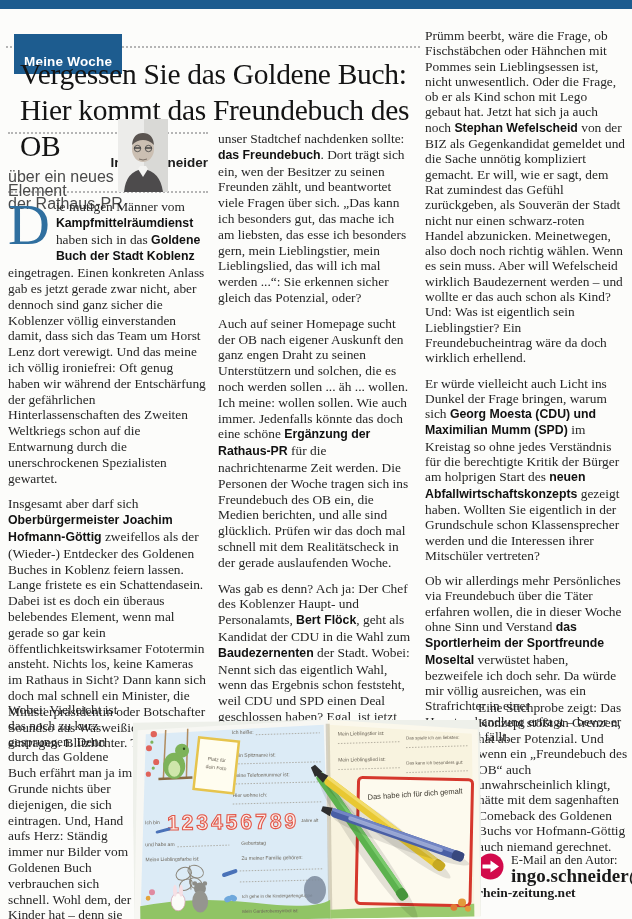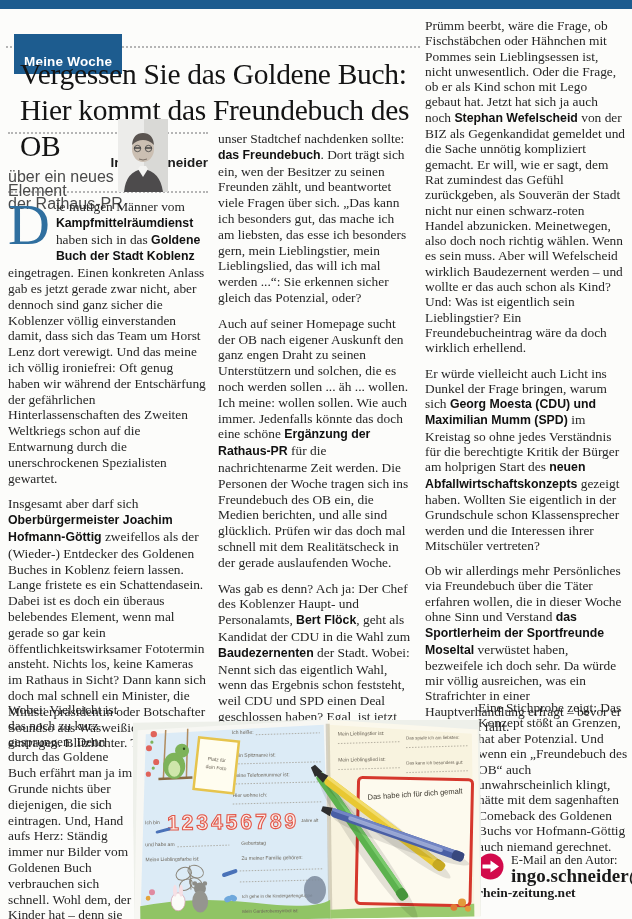--- a/index.html
+++ b/index.html
@@ -23,21 +23,21 @@
   .portrait{position:absolute;left:118px;top:119px;width:50px;height:73px;}
   
   .col{position:absolute;font-size:13.4px;line-height:15.8px;text-align:left;}
   .col p{margin:0 0 10px 0;}
   .kw{font-family:"Liberation Sans",sans-serif;font-weight:700;font-size:12.3px;color:#111;}
   .dropcap{float:left;color:#2f6f9f;font-size:58px;line-height:48px;padding:2px 6px 0 0;
            font-family:"Liberation Serif",serif;}
   #col1a{left:8px;top:199px;width:198px;}
   #col1b{left:8px;top:702px;width:129px;}
   #col2 {left:218px;top:131px;width:193px;}
-  #col3a{left:425px;top:18px;width:201px;line-height:15.3px;}
+  #col3a{left:425px;top:28px;width:201px;line-height:15.3px;}
   #col3b{left:478px;top:700px;width:150px;line-height:15.4px;}
   
   .email{position:absolute;left:477px;top:853px;width:152px;
          font-family:Liberation Serif, serif;color:#1b1b1b;cursor:pointer;}
   .email .row{display:flex;align-items:flex-start;}
   .email .txt{margin-left:7px;}
   .email .lbl{font-size:12.5px;line-height:15px;}
   .email .adr{font-weight:700;font-size:19px;line-height:16px;}
   .email .adr2{font-weight:700;font-size:13.5px;line-height:17px;}
   

